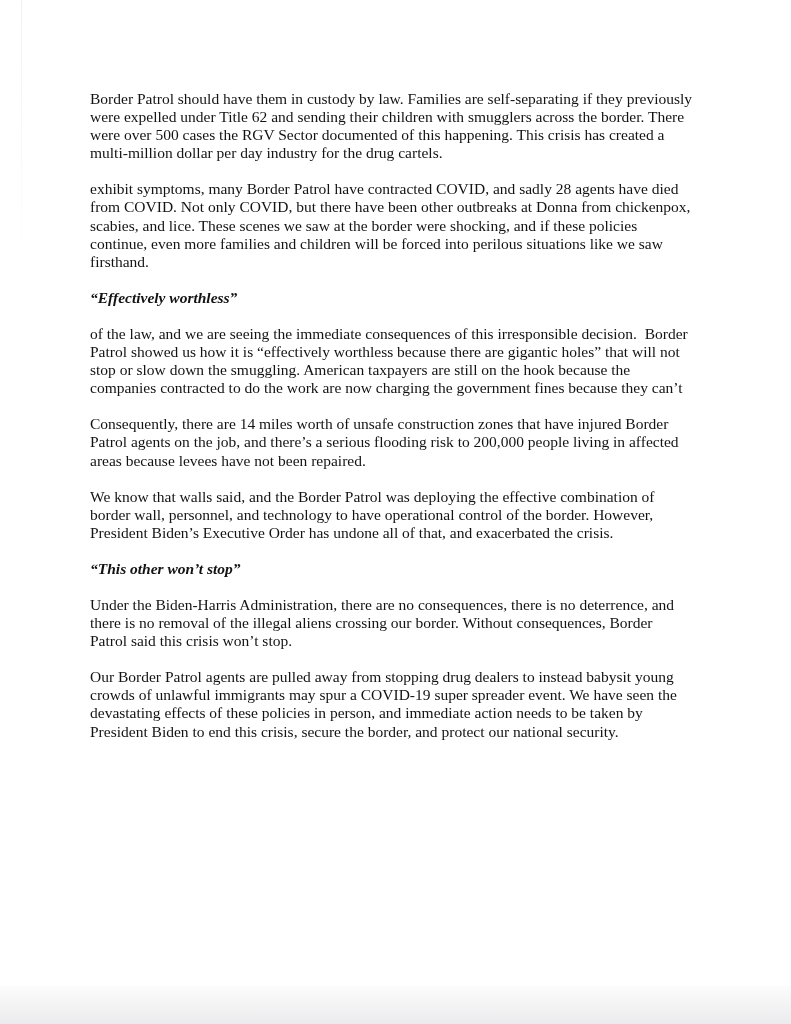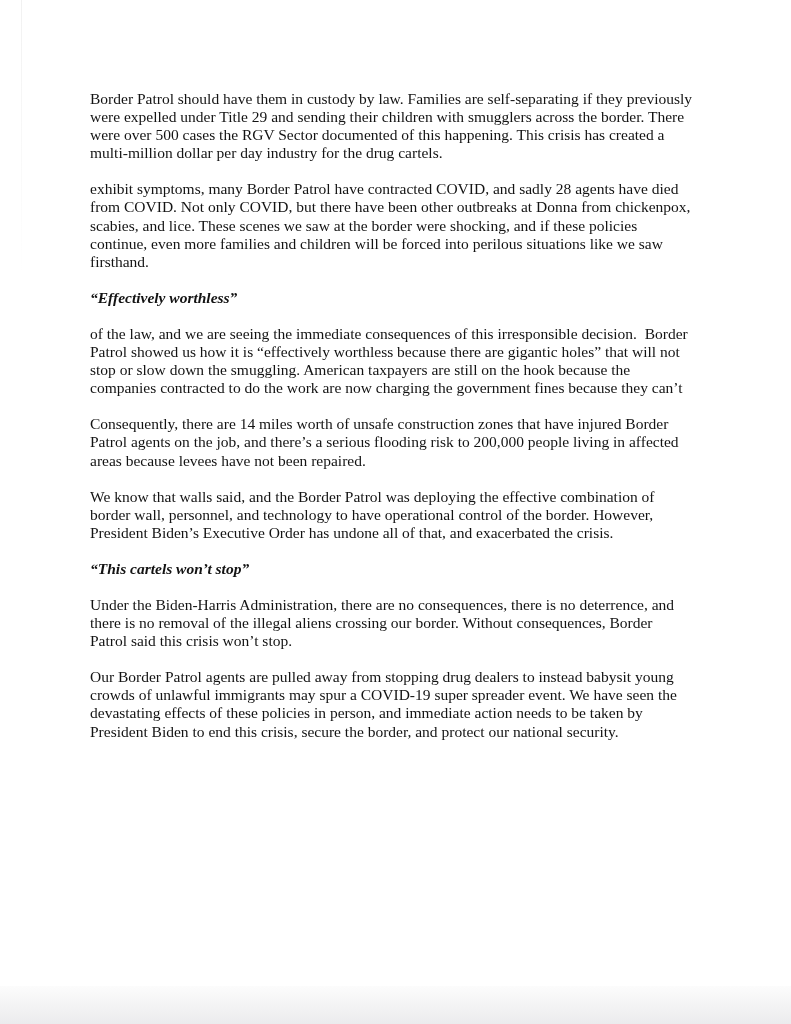--- a/index.html
+++ b/index.html
@@ -58,21 +58,21 @@
   }
 </style>
 </head>
 <body>
 
 <main class="page">
   <div class="page-edge-left"></div>
   <div class="doc-body">
       <div class="block paragraph">
         <div class="line">Border Patrol should have them in custody by law. Families are self-separating if they previously</div>
-        <div class="line">were expelled under Title 29 and sending their children with smugglers across the border. There</div>
+        <div class="line">were expelled under Title 62 and sending their children with smugglers across the border. There</div>
         <div class="line">were over 500 cases the RGV Sector documented of this happening. This crisis has created a</div>
         <div class="line">multi-million dollar per day industry for the drug cartels.</div>
       </div>
       <div class="block paragraph">
         <div class="line">exhibit symptoms, many Border Patrol have contracted COVID, and sadly 28 agents have died</div>
         <div class="line">from COVID. Not only COVID, but there have been other outbreaks at Donna from chickenpox,</div>
         <div class="line">scabies, and lice. These scenes we saw at the border were shocking, and if these policies</div>
         <div class="line">continue, even more families and children will be forced into perilous situations like we saw</div>
         <div class="line">firsthand.</div>
       </div>
@@ -89,21 +89,21 @@
         <div class="line">Consequently, there are 14 miles worth of unsafe construction zones that have injured Border</div>
         <div class="line">Patrol agents on the job, and there’s a serious flooding risk to 200,000 people living in affected</div>
         <div class="line">areas because levees have not been repaired.</div>
       </div>
       <div class="block paragraph">
         <div class="line">We know that walls said, and the Border Patrol was deploying the effective combination of</div>
         <div class="line">border wall, personnel, and technology to have operational control of the border. However,</div>
         <div class="line">President Biden’s Executive Order has undone all of that, and exacerbated the crisis.</div>
       </div>
       <div class="block heading">
-        <div class="line">“This cartels won’t stop”</div>
+        <div class="line">“This other won’t stop”</div>
       </div>
       <div class="block paragraph">
         <div class="line">Under the Biden-Harris Administration, there are no consequences, there is no deterrence, and</div>
         <div class="line">there is no removal of the illegal aliens crossing our border. Without consequences, Border</div>
         <div class="line">Patrol said this crisis won’t stop.</div>
       </div>
       <div class="block paragraph">
         <div class="line">Our Border Patrol agents are pulled away from stopping drug dealers to instead babysit young</div>
         <div class="line">crowds of unlawful immigrants may spur a COVID-19 super spreader event. We have seen the</div>
         <div class="line">devastating effects of these policies in person, and immediate action needs to be taken by</div>

